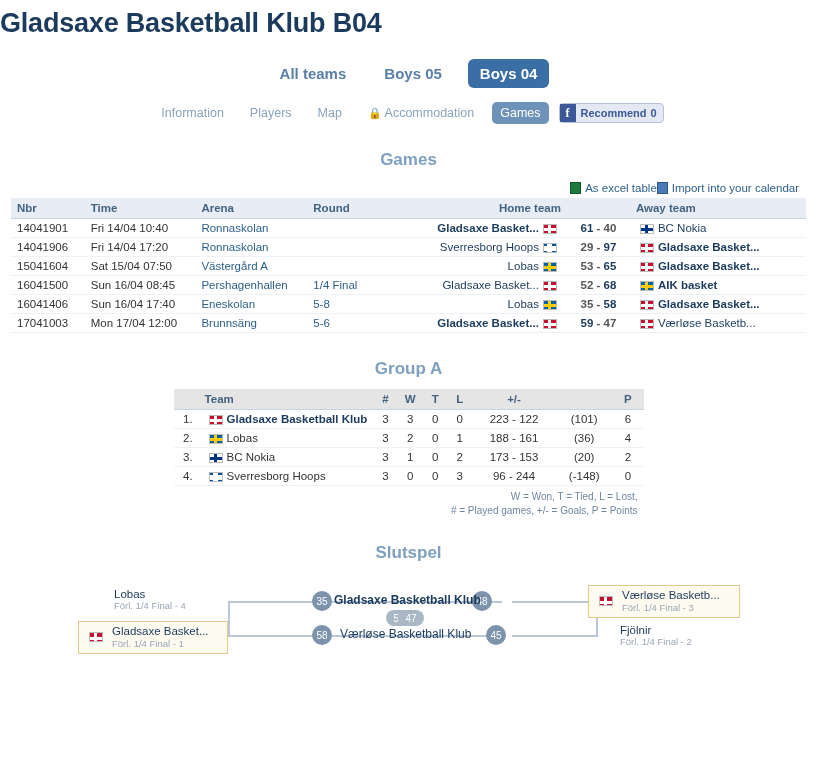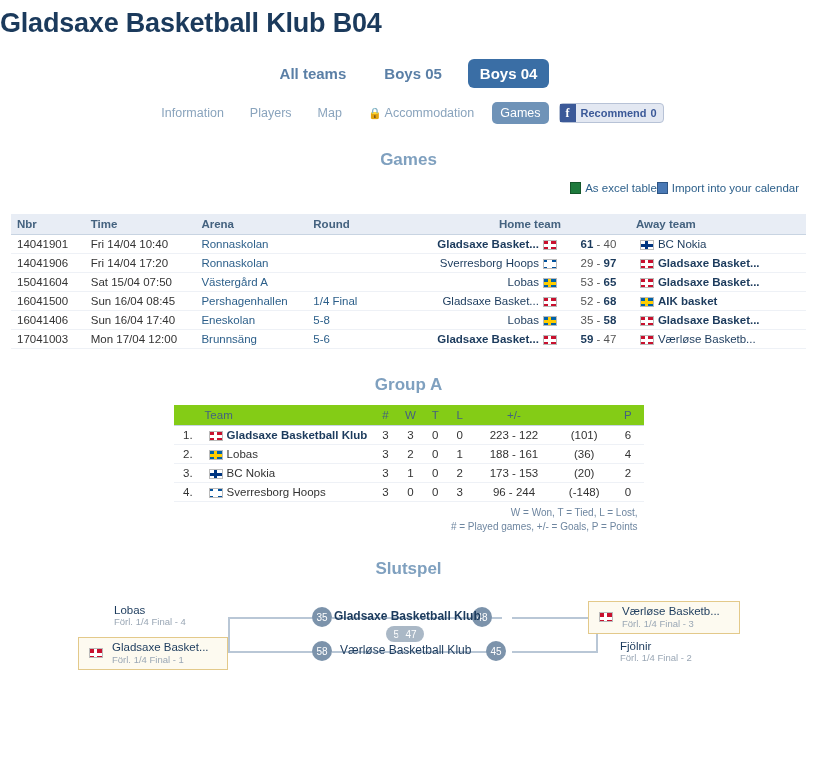--- a/index.html
+++ b/index.html
@@ -124,21 +124,21 @@
   .cal-ico {
     width: 11px; height: 12px;
     background: #4a79b5;
     display: inline-block;
     border: 1px solid #2e5585;
   }
 
   
   table.games {
     width: 795px;
-    margin: 16px 11px;
+    margin: 0 11px;
     border-collapse: collapse;
     font-size: 11.5px;
   }
   table.games thead th {
     background: #e8edf5;
     color: #44627f;
     font-weight: bold;
     font-size: 11.5px;
     padding: 4px 6px;
     text-align: left;
@@ -172,33 +172,33 @@
   .flag-se::after { content:""; position:absolute; top:3.5px; left:0; width:100%; height:3px; background:#ffcd00; }
   .flag-dk { background: #c8102e; }
   .flag-dk::before { content:""; position:absolute; left:4px; top:0; width:3px; height:100%; background:#fff; }
   .flag-dk::after { content:""; position:absolute; top:3.5px; left:0; width:100%; height:3px; background:#fff; }
   .flag-fi { background: #ffffff; }
   .flag-fi::before { content:""; position:absolute; left:4px; top:0; width:3px; height:100%; background:#003580; }
   .flag-fi::after { content:""; position:absolute; top:3.5px; left:0; width:100%; height:3px; background:#003580; }
   .flag-is { background: #02529c; }
   .flag-is::before { content:""; position:absolute; left:3px; top:0; width:5px; height:100%; background:#fff; }
   .flag-is::after { content:""; position:absolute; top:2.5px; left:0; width:100%; height:5px; background:#fff; }
-  .score-sep { color:#555; font-weight: normal; }
+  .score-sep { color:#555; font-weight: bold; }
 
   
   table.group {
     margin: 10px auto 0;
     border-collapse: collapse;
     font-size: 11.5px;
     width: 470px;
   }
   table.group thead th {
-    background: #84cc16;
+    background: #e5e5e5;
     color: #44627f;
-    font-weight: normal;
+    font-weight: bold;
     padding: 4px 6px;
     border-bottom: 1px solid #c8d4e2;
   }
   table.group td { padding: 3px 6px; border-bottom: 1px solid #eef1f6; white-space: nowrap; }
   .g-rank { width: 26px; text-align: right; color:#333; }
   .g-team { text-align: left; }
   .g-num { text-align: center; width: 26px; }
   .g-pm { text-align: center; width: 90px; }
   .g-diff { text-align: center; width: 60px; }
   .g-p { text-align: center; width: 34px; }

